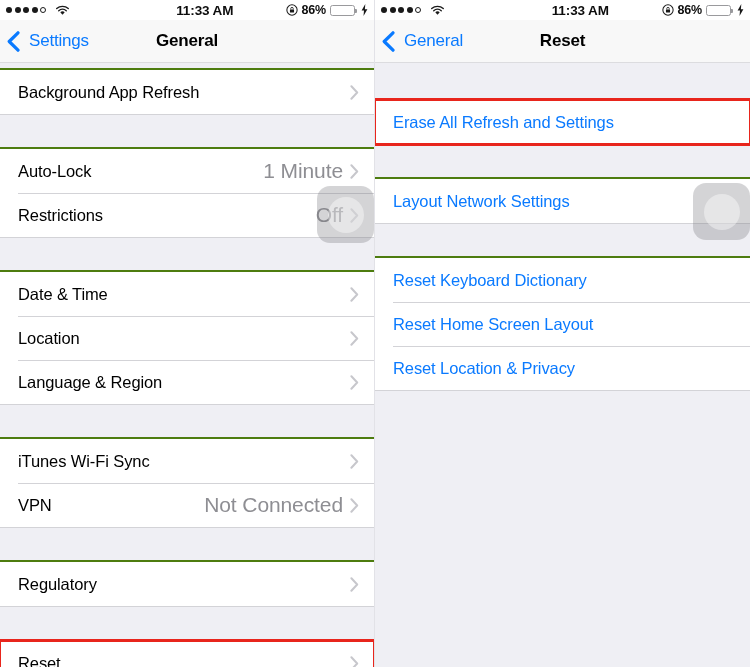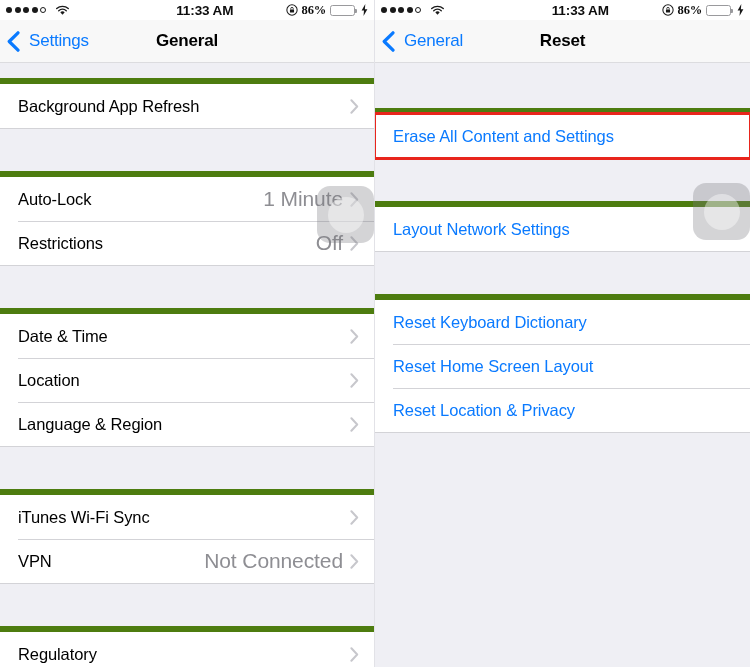--- a/index.html
+++ b/index.html
@@ -31,21 +31,21 @@
   .statusbar {
     position: relative;
     height: 20px;
     background: #ffffff;
     display: flex;
     align-items: center;
     padding: 0 6px;
   }
   .sb-left  { display: flex; align-items: center; gap: 9px; flex: 0 0 auto; width: 118px; }
   .sb-mid   { flex: 1 1 auto; display: flex; justify-content: center; }
-  .sb-right { display: flex; align-items: center; gap: 4px; flex: 0 0 auto; justify-content: flex-end; font-family: Liberation Serif, serif; }
+  .sb-right { display: flex; align-items: center; gap: 4px; flex: 0 0 auto; justify-content: flex-end; }
 
   .signal-dots { display: flex; gap: 2.5px; align-items: center; }
   .dot {
     width: 6px; height: 6px; border-radius: 50%;
     background: #1a1a1a;
   }
   .dot.hollow { background: transparent; border: 1px solid #1a1a1a; width: 6px; height: 6px; }
 
   .wifi-icon { width: 15px; height: 11px; display: block; }
 
@@ -126,23 +126,22 @@
     position: relative;
     height: 604px;
     background: #efeff4;
     overflow: hidden;
   }
 
   .gap { background: #efeff4; }
 
   .group {
     background: #ffffff;
-    border-top: 6px solid #4d7c0f;
+    border-top: 2px solid #4d7c0f;
     border-bottom: 1px solid #d3d3d7;
-    margin-top: 10px;
   }
 
   .row {
     position: relative;
     height: 44px;
     background: #ffffff;
     display: flex;
     align-items: center;
     padding-left: 18px;
     padding-right: 8px;
@@ -434,21 +433,21 @@
       </div>
       <div class="nav-title">Reset</div>
     </div>
 
     <div class="listbody">
 
       <div class="gap" style="height:35px"></div>
 
       <div class="group">
         <div class="row action highlight">
-          <span class="row-label">Erase All Content and Settings</span>
+          <span class="row-label">Erase All Refresh and Settings</span>
         </div>
       </div>
 
       <div class="gap" style="height:32px"></div>
 
       <div class="group">
         <div class="row action">
           <span class="row-label">Layout Network Settings</span>
         </div>
       </div>

